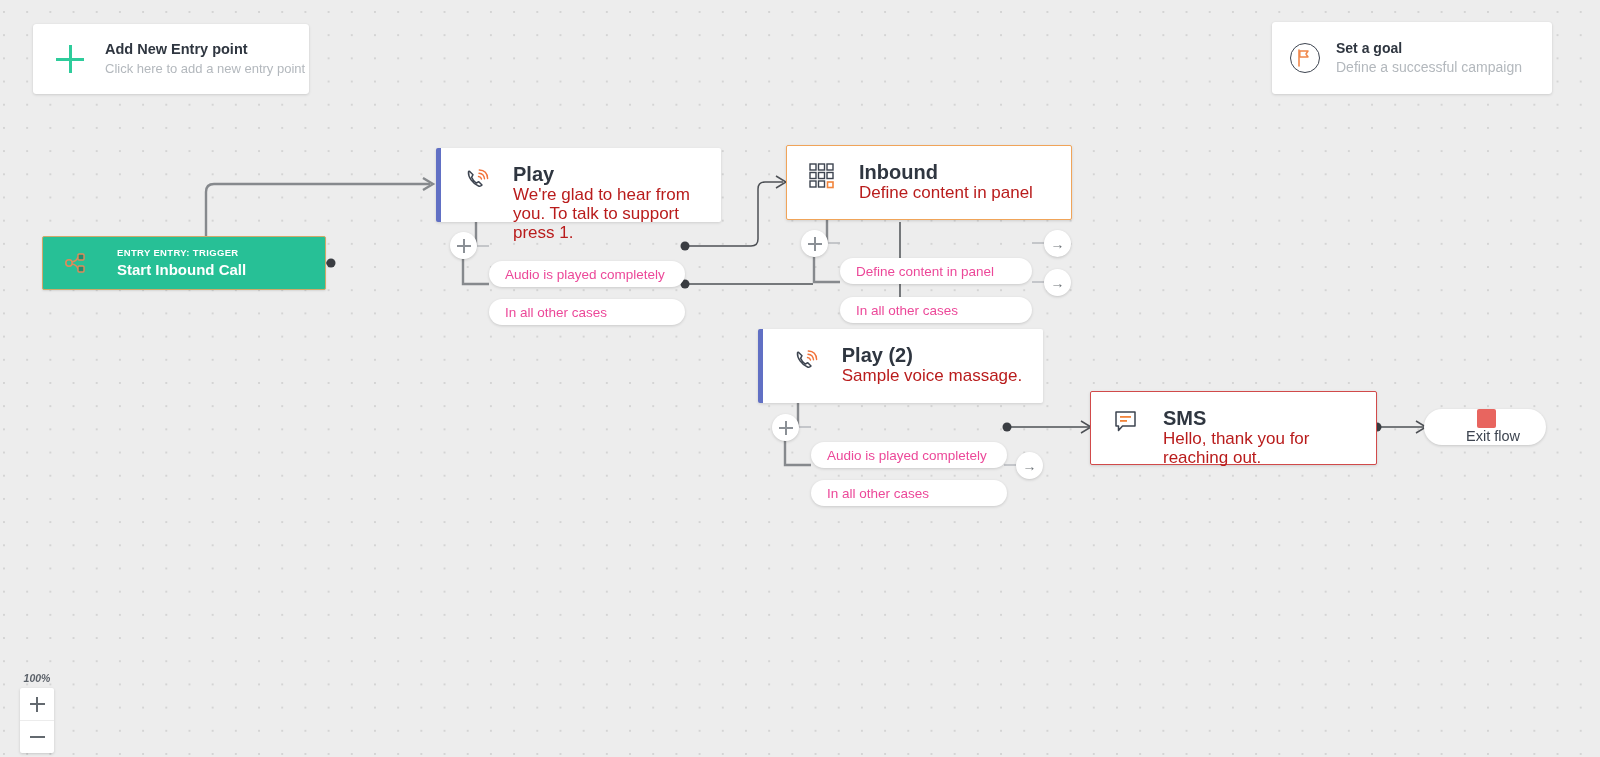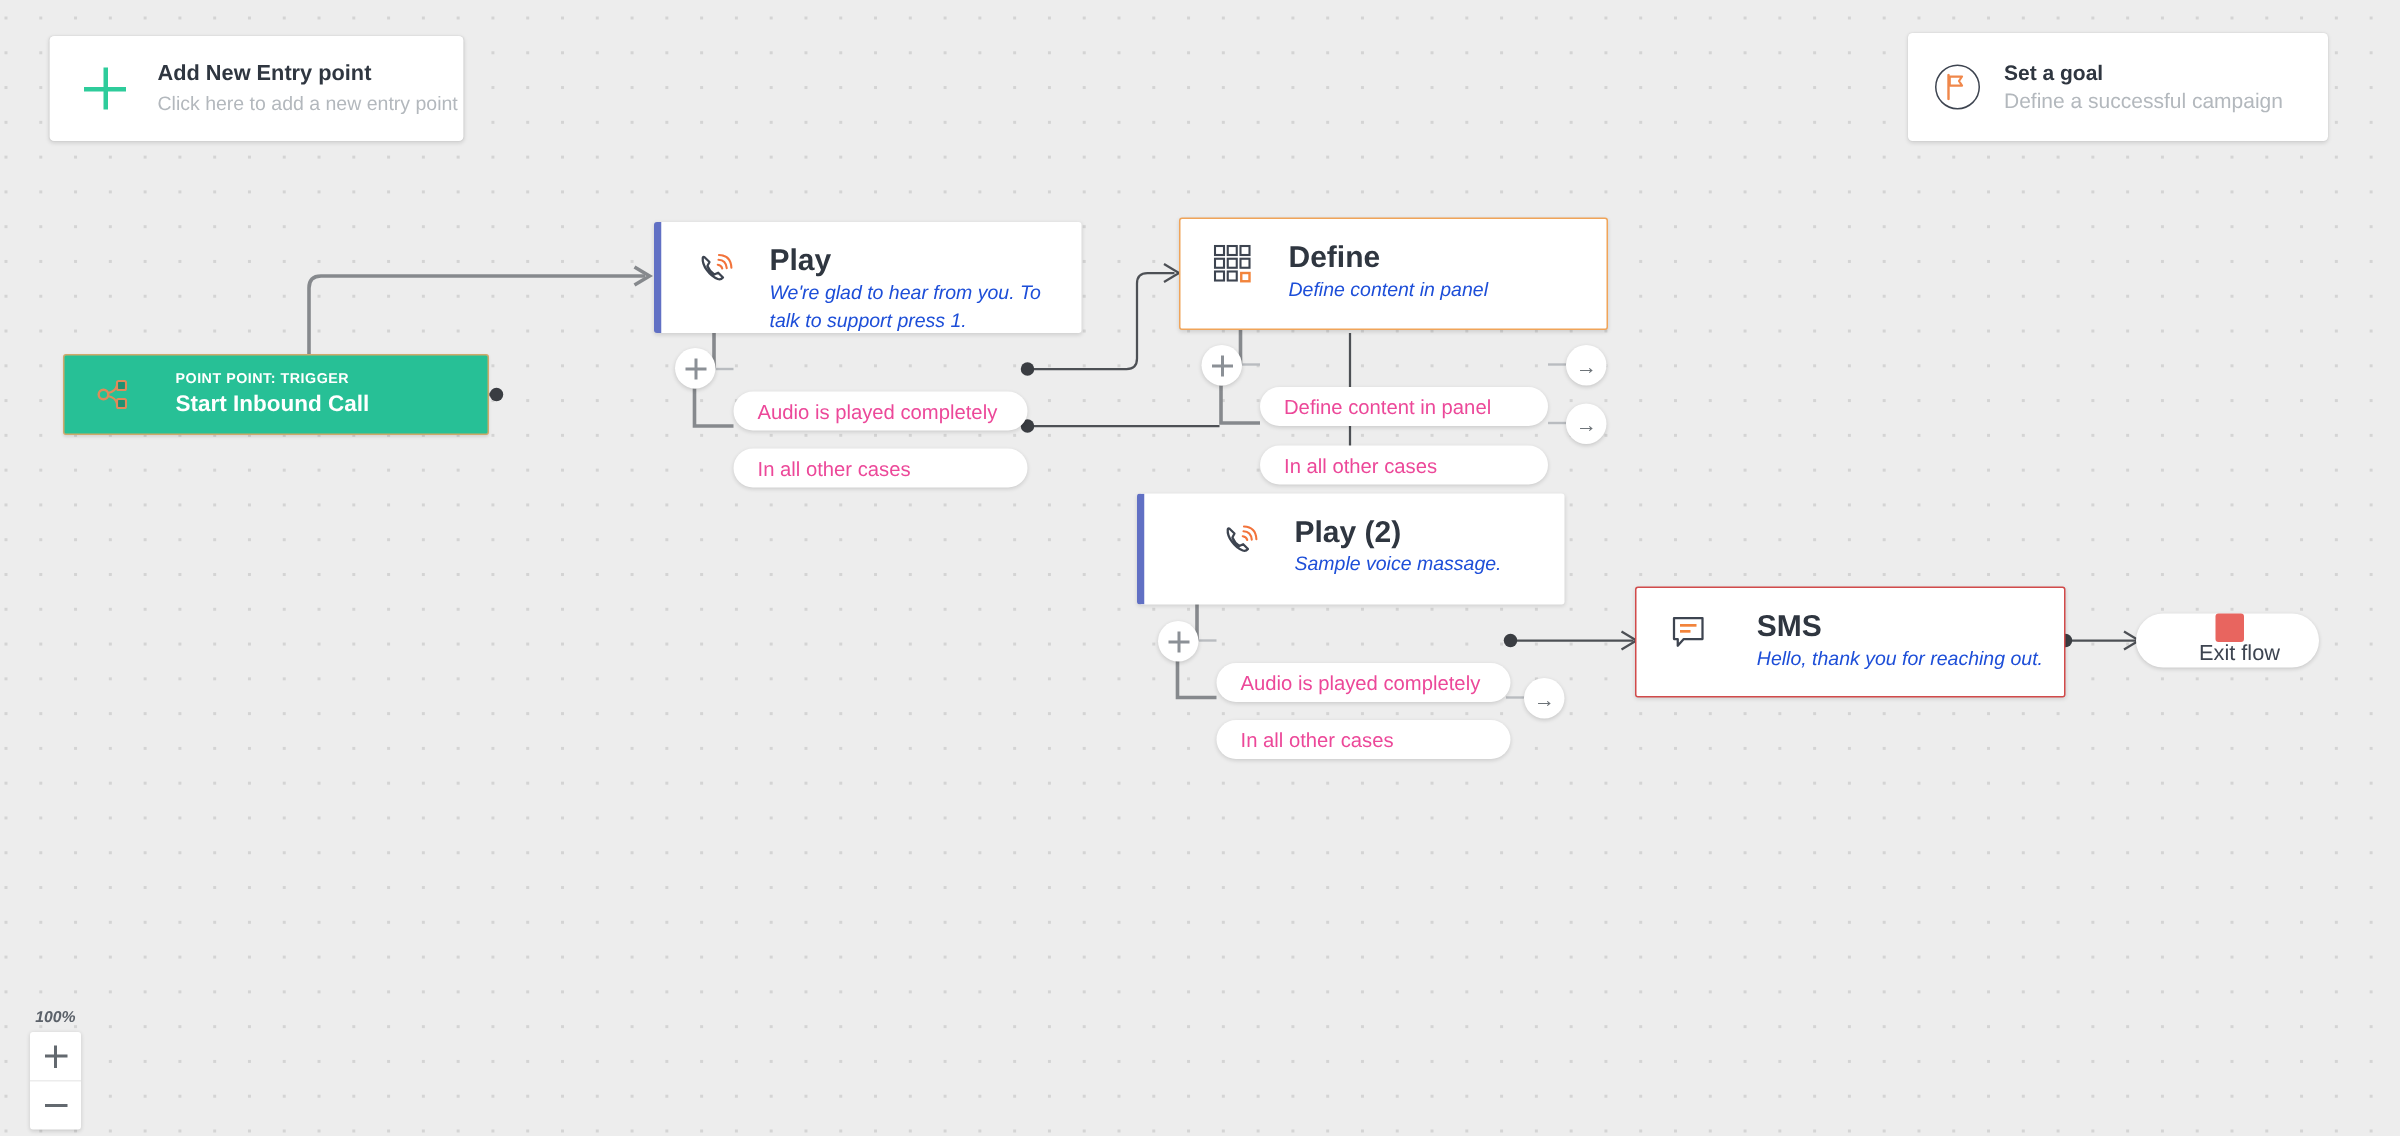--- a/index.html
+++ b/index.html
@@ -102,21 +102,21 @@
     box-shadow: 0 1px 3px rgba(0,0,0,0.13);
     display: flex;
     padding-top: 17px;
   }
   .step .step-icon { width: 30px; flex: none; margin-left: 22px; }
   .step .step-body { margin-left: 20px; padding-right: 14px; }
   .step .step-title {
     font-size: 20px; font-weight: bold; color: #2f3640; line-height: 18px;
   }
   .step .step-desc {
-    font-size: 13px; color: #1d4ed8; line-height: 19px; margin-top: 2px; font-style: italic;
+    font-size: 17px; color: #b91c1c; line-height: 19px; margin-top: 2px;
   }
 
   .step.accent-blue  { border-left: 5px solid #6170c4; }
   .step.accent-orange{ border: 1.4px solid #f0a459; }
   .step.accent-red   { border: 1.6px solid #d14a4a; justify-content: space-between; }
 
   
   .branch-plus {
     position: absolute;
     width: 27px; height: 27px; border-radius: 50%;
@@ -266,21 +266,21 @@
     <div class="trig-icon">
       <svg width="26" height="26" viewBox="0 0 26 26">
         <circle cx="6" cy="13" r="3.2" fill="none" stroke="#e08a5a" stroke-width="1.6"></circle>
         <path d="M9 12 Q14 11 15 7" stroke="#e08a5a" stroke-width="1.5" fill="none"></path>
         <path d="M9 14 Q14 15 15 19" stroke="#e08a5a" stroke-width="1.5" fill="none"></path>
         <rect x="15" y="4" width="6" height="6" rx="1" fill="#1f8f72" stroke="#e08a5a" stroke-width="1.4"></rect>
         <rect x="15" y="16" width="6" height="6" rx="1" fill="#1f8f72" stroke="#e08a5a" stroke-width="1.4"></rect>
       </svg>
     </div>
     <div class="txt">
-      <div class="kicker">POINT POINT: TRIGGER</div>
+      <div class="kicker">ENTRY ENTRY: TRIGGER</div>
       <div class="name">Start Inbound Call</div>
     </div>
   </div>
 
   <div class="step accent-blue" id="node-play" style="left:436px; top:148px; width:285px; height:74px;">
     <div class="step-icon">
       <svg width="27" height="27" viewBox="0 0 27 27">
         <path d="M5.5 7 C5 12 10 19 15.5 21 C17.5 21.7 19 20 19 20 L15.8 16.8 L13.2 18 C11 16.5 9.5 14.5 8.6 12.3 L10 9.7 L6.7 6.5 C6.7 6.5 5.6 5.8 5.5 7 Z" fill="none" stroke="#3d4450" stroke-width="1.5" stroke-linejoin="round"></path>
         <path d="M15.5 11.5 Q18 11.8 18.5 14" stroke="#f2733b" stroke-width="1.4" fill="none" stroke-linecap="round"></path>
         <path d="M16 8.2 Q21 8.5 21.5 13.8" stroke="#f2733b" stroke-width="1.4" fill="none" stroke-linecap="round"></path>
@@ -309,21 +309,21 @@
         <rect x="18" y="1" width="6" height="6" fill="none" stroke="#3d4450" stroke-width="1.4"></rect>
         <rect x="1" y="9.5" width="6" height="6" fill="none" stroke="#3d4450" stroke-width="1.4"></rect>
         <rect x="9.5" y="9.5" width="6" height="6" fill="none" stroke="#3d4450" stroke-width="1.4"></rect>
         <rect x="18" y="9.5" width="6" height="6" fill="none" stroke="#3d4450" stroke-width="1.4"></rect>
         <rect x="1" y="18" width="6" height="6" fill="none" stroke="#3d4450" stroke-width="1.4"></rect>
         <rect x="9.5" y="18" width="6" height="6" fill="none" stroke="#3d4450" stroke-width="1.4"></rect>
         <rect x="18.5" y="19" width="5.5" height="5.5" fill="none" stroke="#f2843b" stroke-width="1.6"></rect>
       </svg>
     </div>
     <div class="step-body">
-      <div class="step-title">Define</div>
+      <div class="step-title">Inbound</div>
       <div class="step-desc">Define content in panel</div>
     </div>
   </div>
 
   <div class="branch-plus" style="left:801px; top:230px;"></div>
   <div class="pill" style="left:840px; top:230px; width:192px;">
     <span>Define content in panel</span>
   </div>
   <div class="arrow-btn" style="left:1044px; top:230px;">
     <span>→</span>

